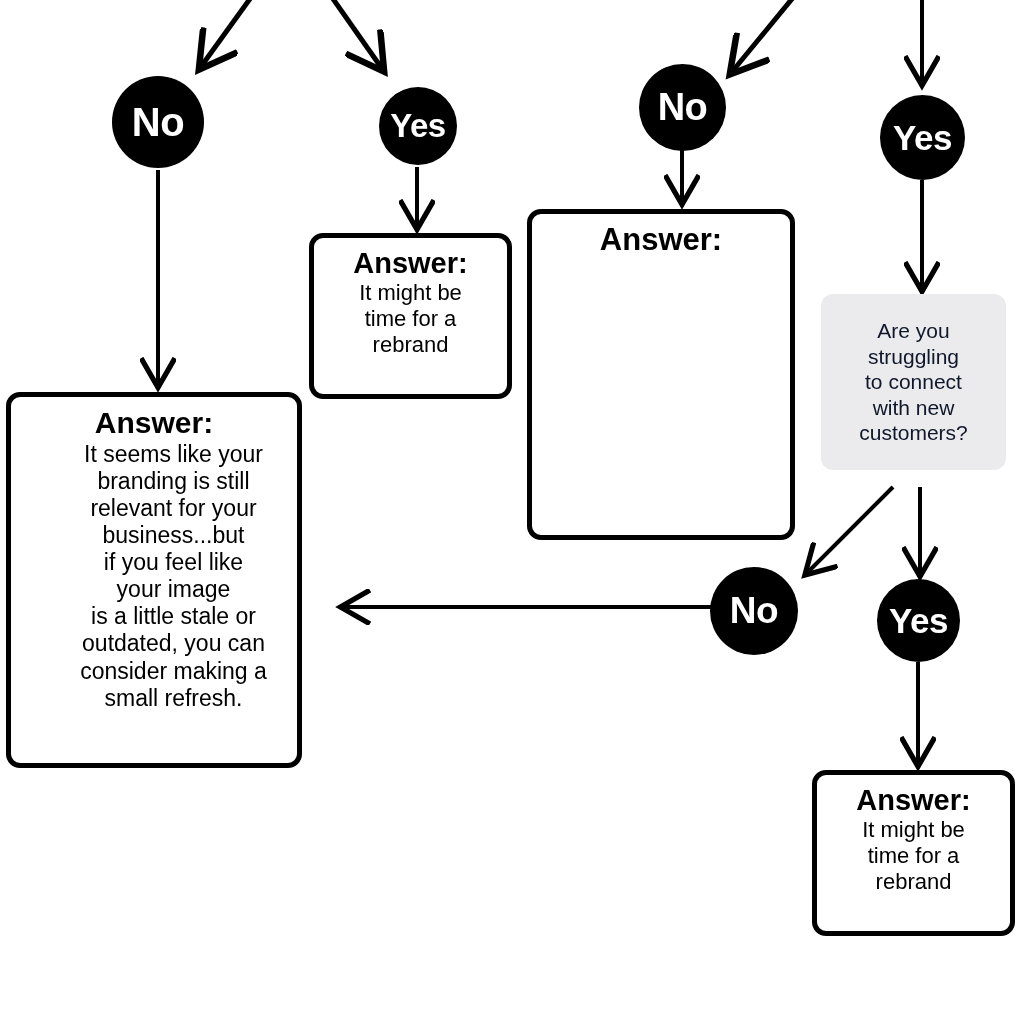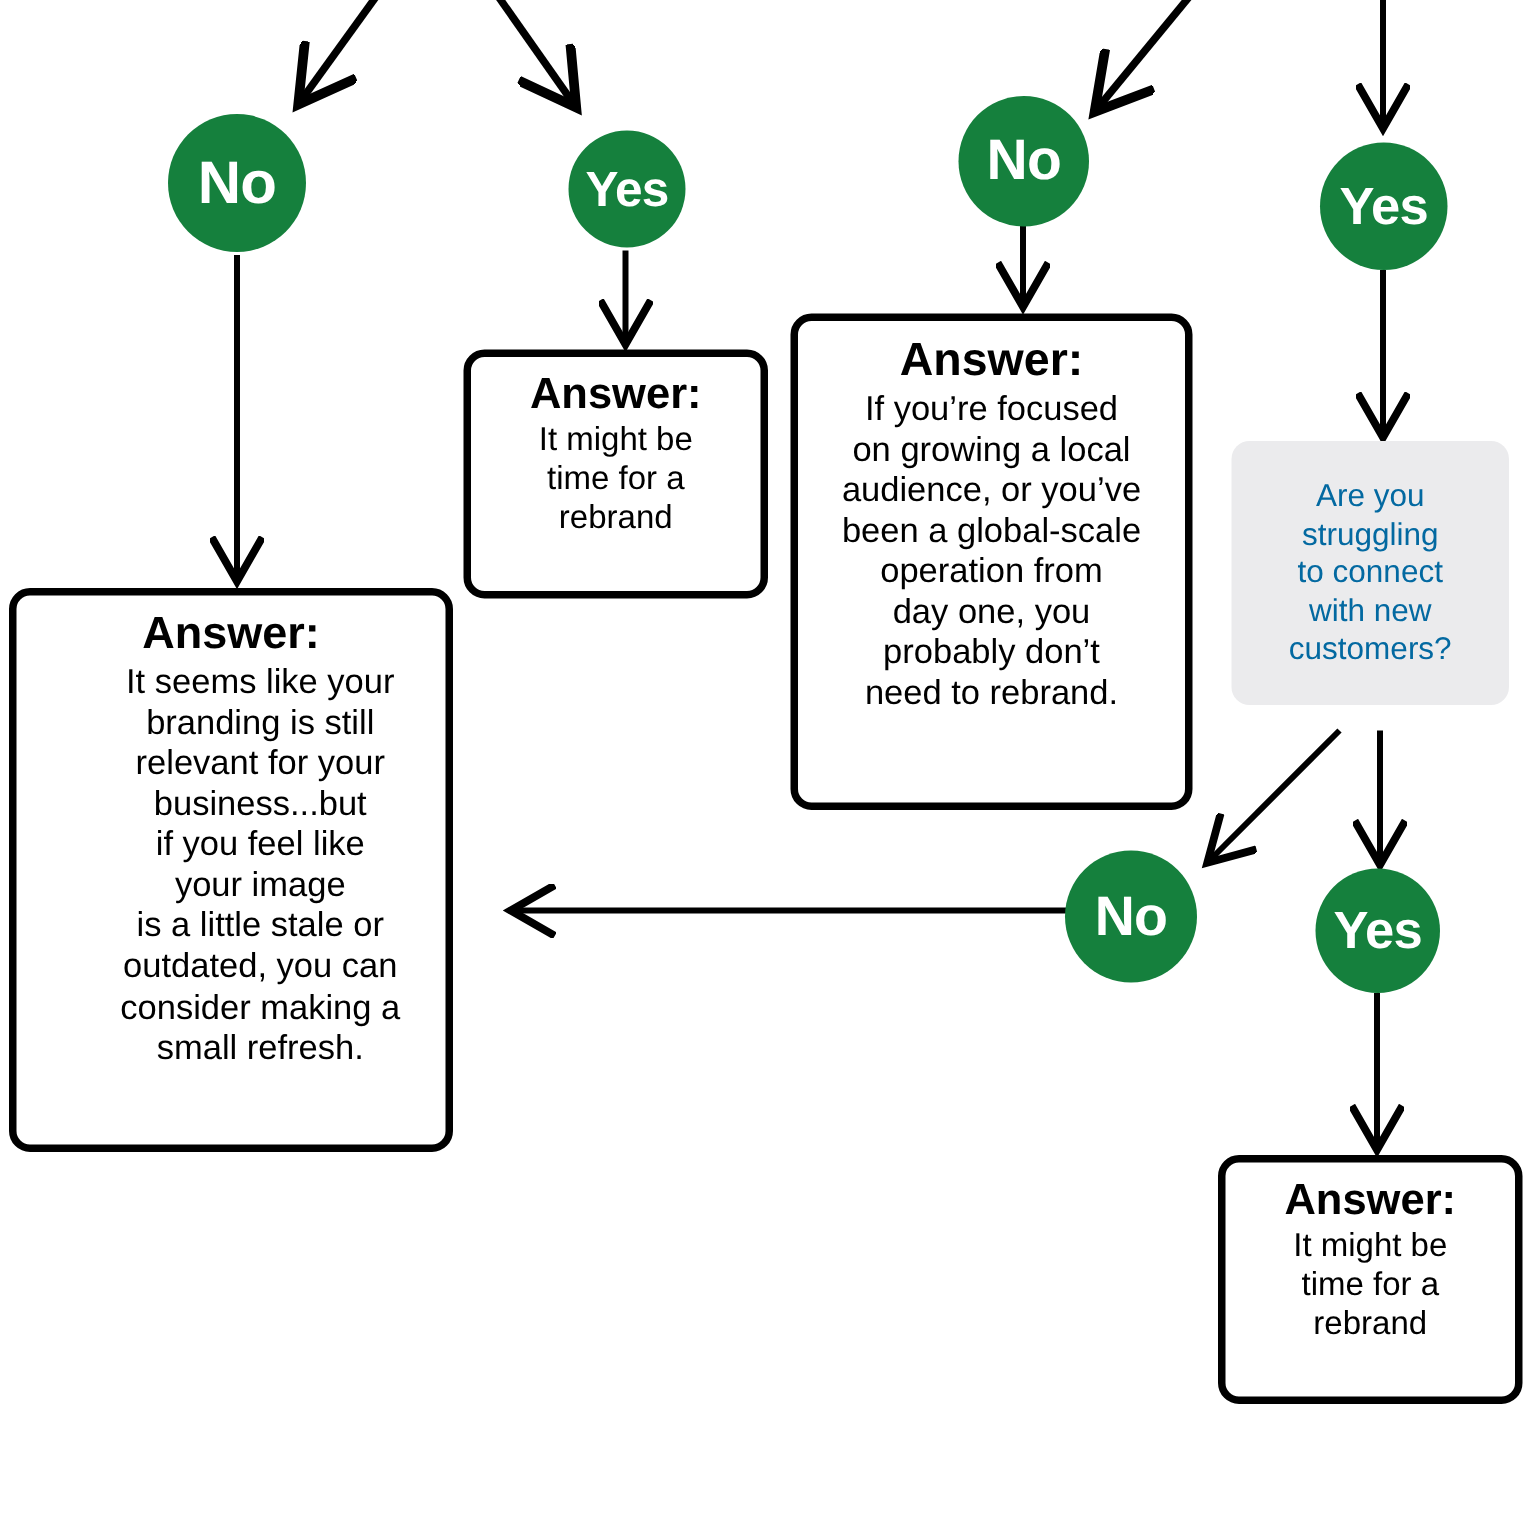--- a/index.html
+++ b/index.html
@@ -18,21 +18,21 @@
   #edges {
     position: absolute;
     left: 0;
     top: 0;
     width: 1024px;
     height: 1024px;
   }
   .node-circle {
     position: absolute;
     border-radius: 50%;
-    background: #15803d;
+    background: #000000;
     color: #ffffff;
     display: flex;
     align-items: center;
     justify-content: center;
     font-weight: 700;
     letter-spacing: -0.5px;
     user-select: none;
   }
   .answer-box {
     position: absolute;
@@ -60,21 +60,21 @@
   }
   .question-box {
     position: absolute;
     box-sizing: border-box;
     background: #ebebed;
     border-radius: 12px;
     display: flex;
     align-items: center;
     justify-content: center;
     text-align: center;
-    color: #0369a1;
+    color: #0f172a;
     white-space: pre-line;
     line-height: 1.22;
     padding: 4px;
   }
 </style>
 </head>
 <body>
 
 <div id="canvas">
 
@@ -158,28 +158,20 @@
 
   <div class="answer-box" style="left:309px; top:233px; width:203px; height:166px;">
     <div class="answer-title" style="font-size:29px;">Answer:</div>
     <div class="answer-body" style="font-size:22px;">It might be
 time for a
 rebrand</div>
   </div>
 
   <div class="answer-box" style="left:527px; top:209px; width:268px; height:331px;">
     <div class="answer-title" style="font-size:31px;">Answer:</div>
-    <div class="answer-body" style="font-size:23px;">If you’re focused
-on growing a local
-audience, or you’ve
-been a global-scale
-operation from
-day one, you
-probably don’t
-need to rebrand.</div>
   </div>
 
   <div class="answer-box" style="left:812px; top:770px; width:203px; height:166px;">
     <div class="answer-title" style="font-size:29px;">Answer:</div>
     <div class="answer-body" style="font-size:22px;">It might be
 time for a
 rebrand</div>
   </div>
 
 </div>

